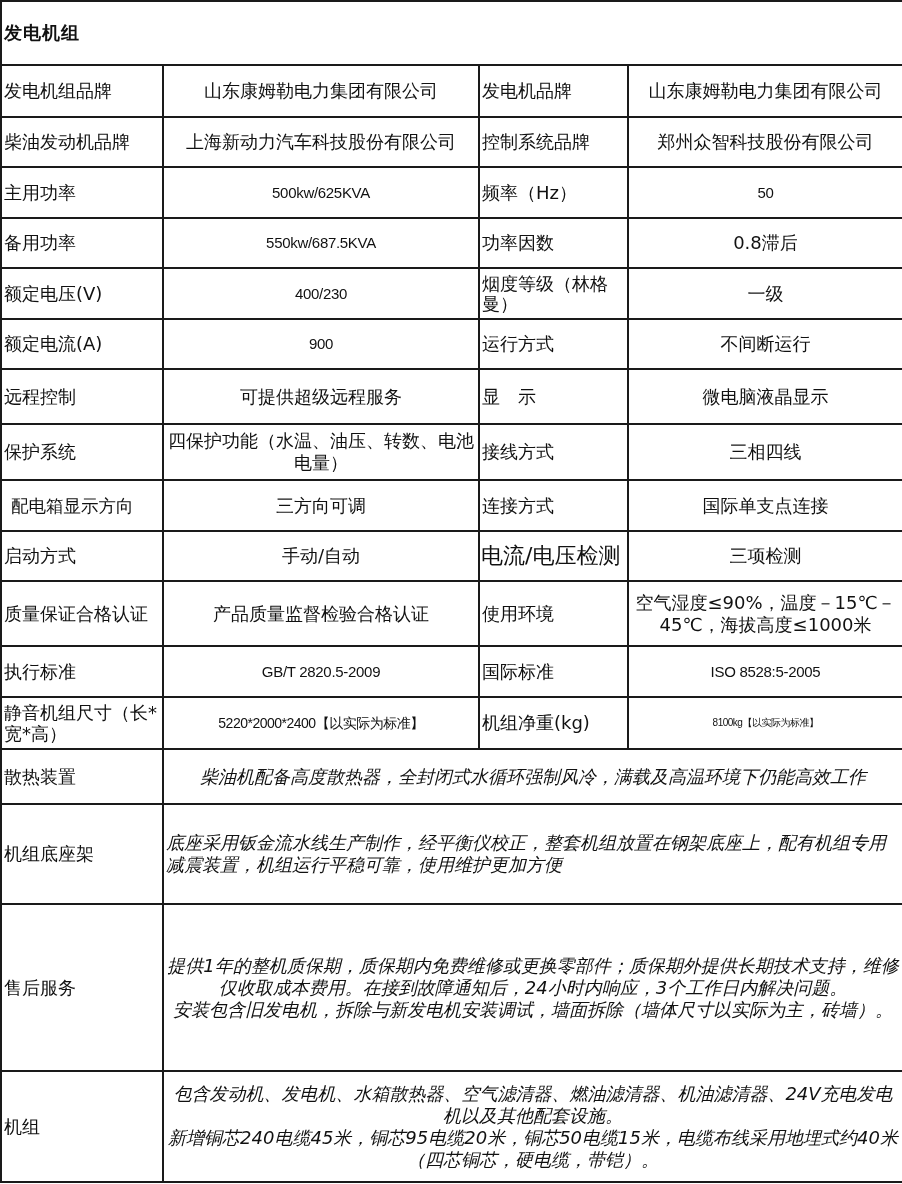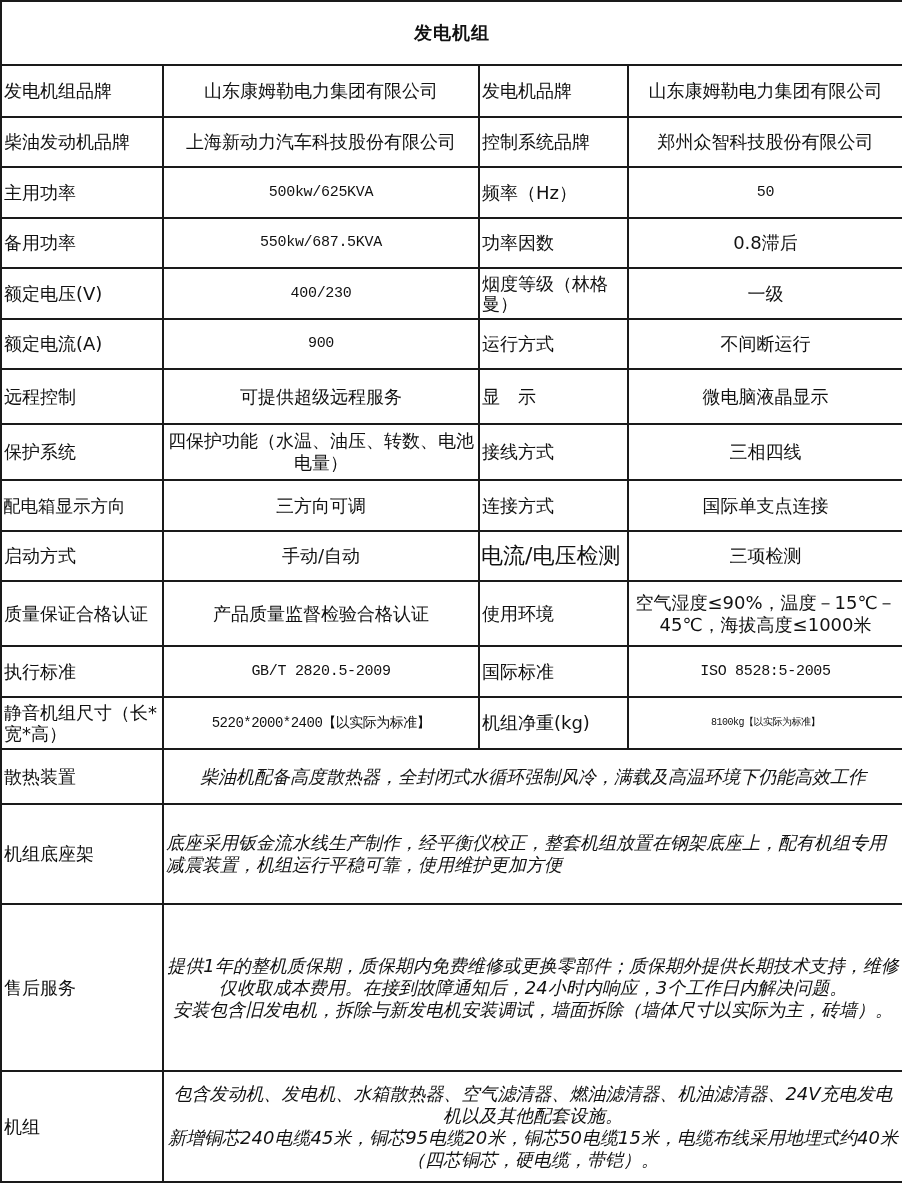--- a/index.html
+++ b/index.html
@@ -24,35 +24,34 @@
     }
     table.spec td {
       border: 2px solid #1a1a1a;
       padding: 0 2px;
       font-size: 18px;
       line-height: 22px;
       vertical-align: middle;
       overflow: hidden;
     }
     td.title {
-      text-align: center;
       font-size: 29px;
       font-weight: bold;
       height: 60px;
       letter-spacing: 1px;
     }
     td.label {
       text-align: left;
       padding: 0 3px;
     }
     td.value {
       text-align: center;
     }
     td.value.mono {
-      font-family: Liberation Mono, monospace;
+      font-family: Liberation Sans, sans-serif;
       font-size: 15px;
       letter-spacing: -0.3px;
       border-radius: 9px;
     }
     td.value.centered {
       text-align: left;
     }
     .line {
       display: block;
       font-style: italic;
@@ -123,21 +122,21 @@
     </tr>
 
     <tr style="height:56px">
       <td class="label">保护系统</td>
       <td class="value">四保护功能（水温、油压、转数、电池电量）</td>
       <td class="label">接线方式</td>
       <td class="value">三相四线</td>
     </tr>
 
     <tr style="height:51px">
-      <td class="label" style="padding:0 1px;font-size:17.5px">配电箱显示方向</td>
+      <td class="label" style="padding:0 9px;font-size:17.5px">配电箱显示方向</td>
       <td class="value">三方向可调</td>
       <td class="label">连接方式</td>
       <td class="value">国际单支点连接</td>
     </tr>
 
     <tr style="height:50px">
       <td class="label">启动方式</td>
       <td class="value">手动/自动</td>
       <td class="label" style="padding:3px 1px;font-size:22px">电流/电压检测</td>
       <td class="value">三项检测</td>

